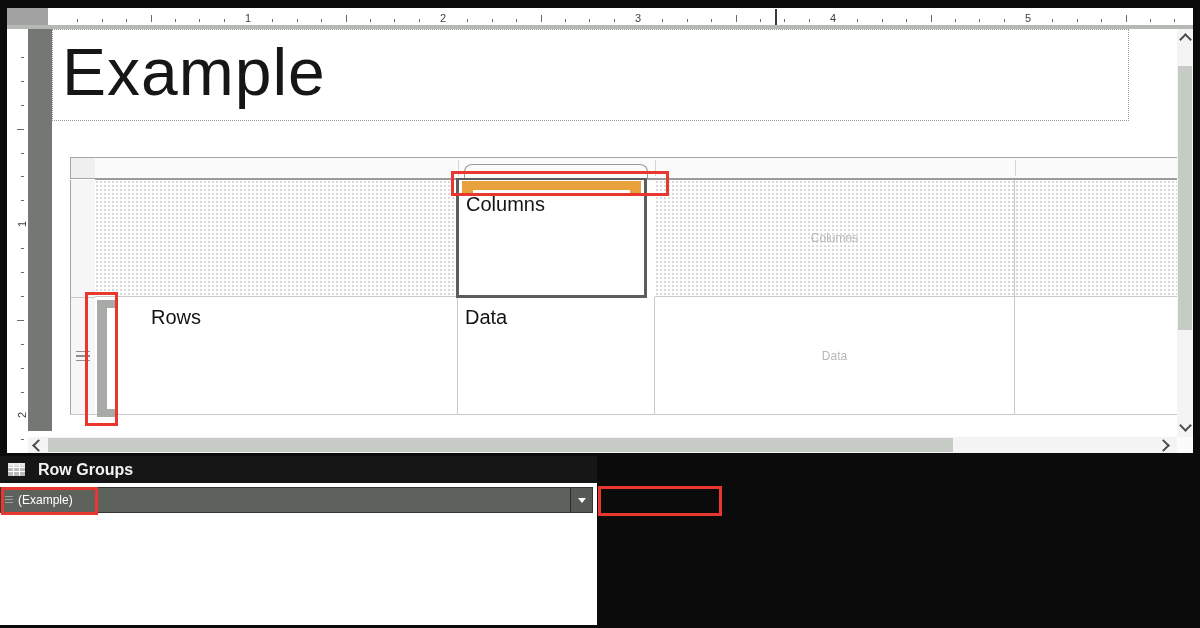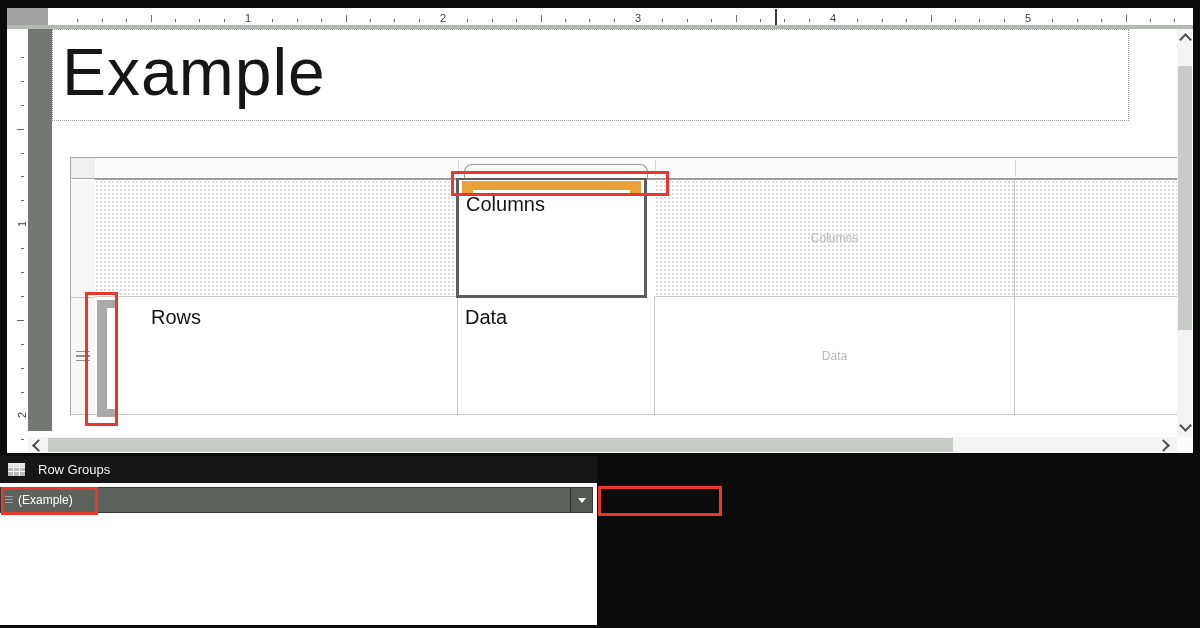--- a/index.html
+++ b/index.html
@@ -58,21 +58,21 @@
   .chev{width:7px;height:7px;border-top:2px solid #4c4c4c;
         border-right:2px solid #4c4c4c;display:inline-block;}
   .chev-up{transform:rotate(-45deg);}
   .chev-down{transform:rotate(135deg);}
   .chev-left{transform:rotate(-135deg);}
   .chev-right{transform:rotate(45deg);}
   .sb-btn{position:absolute;display:flex;align-items:center;justify-content:center;}
 
   
   .pane-header{background:var(--pane-header-bg);display:flex;align-items:center;
-               color:#f2f2f2;font-size:13px;font-weight:normal;}
+               color:#f2f2f2;font-size:16px;font-weight:bold;}
   .pane-body{background:#ffffff;}
   .group-bar{background:var(--bar-bg);border:1px solid #333733;display:flex;
              align-items:center;color:#ffffff;font-size:12px;}
   .dd-btn{width:21px;align-self:stretch;margin-left:auto;background:#555955;
           border-left:1px solid #2a2a2a;display:flex;align-items:center;
           justify-content:center;}
   .tri-down{width:0;height:0;border-left:4px solid transparent;
             border-right:4px solid transparent;border-top:5px solid #ffffff;}
   .tri-down-gray{width:0;height:0;border-left:5px solid transparent;
             border-right:5px solid transparent;border-top:5px solid #8f938f;}

